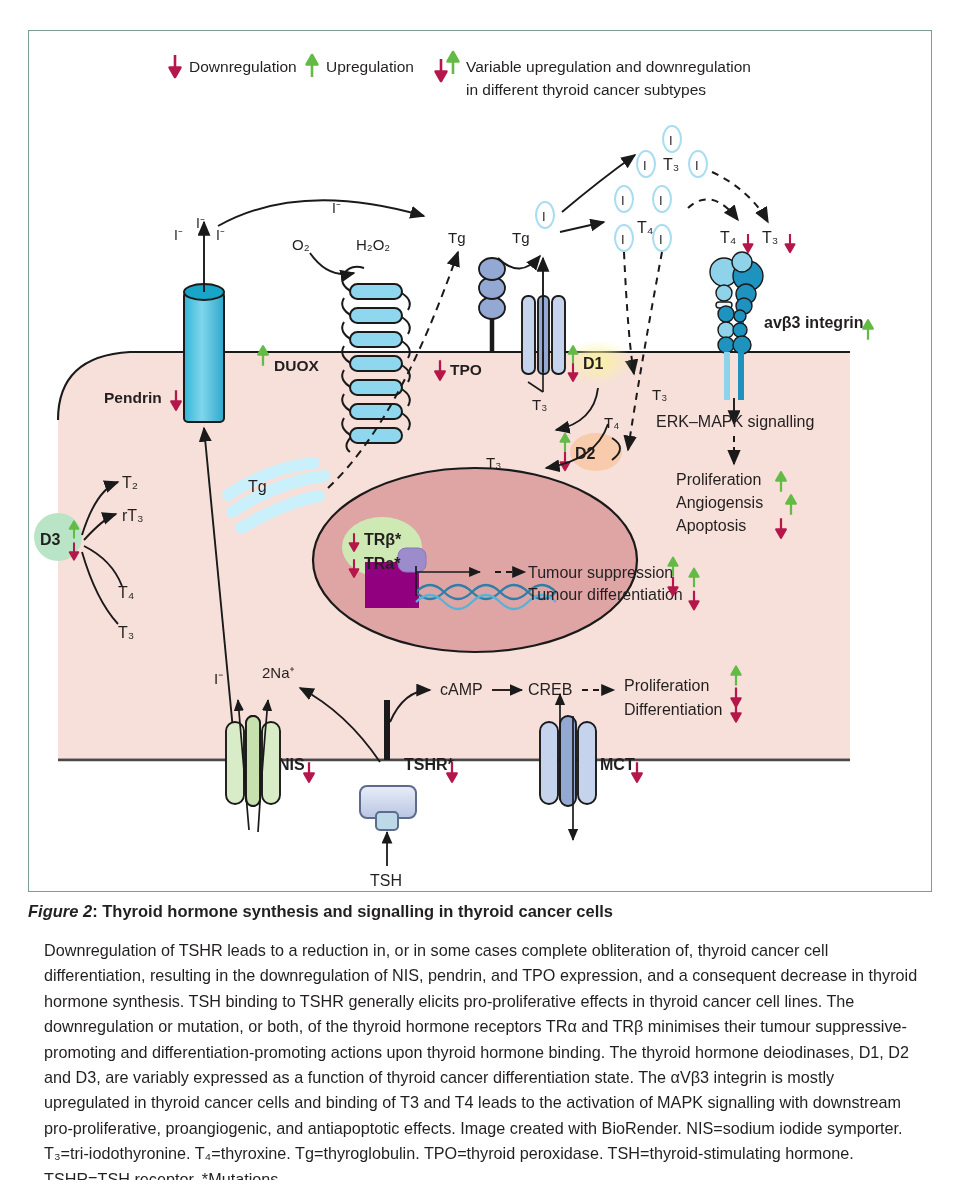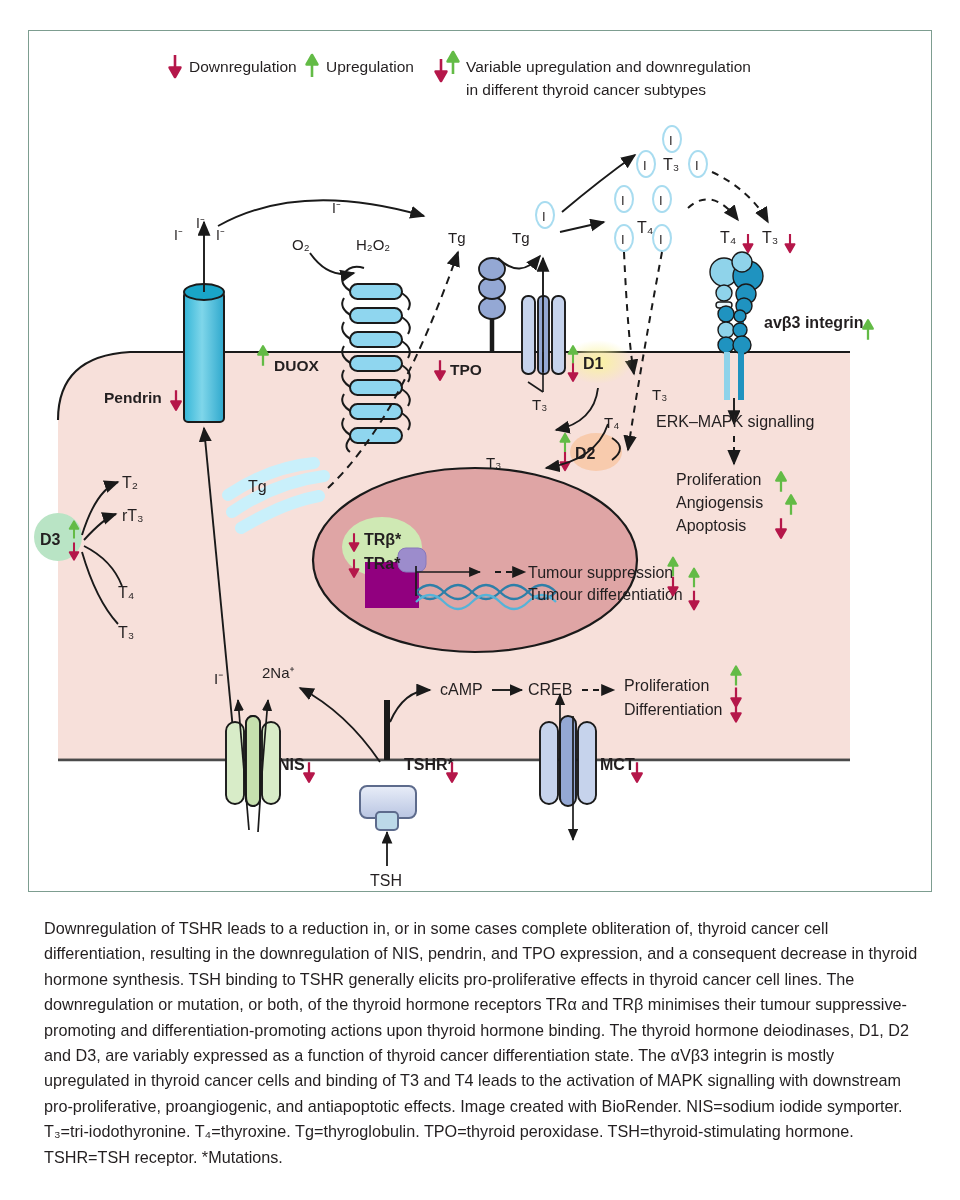--- a/index.html
+++ b/index.html
@@ -398,16 +398,17 @@
       <line x1="573" y1="716" x2="573" y2="840" stroke="#1a1a1a" stroke-width="1.7" marker-end="url(#ah-s)"></line>
     </g>
     <text class="lbl lbl-bold" x="600" y="770" font-size="16">MCT</text>
     <g transform="translate(637,772) scale(0.88)">
         <use href="#arrow-down-red"></use>
       </g>
 
   </svg>
 
   <div id="caption">
+    <p class="cap-title"><span class="fig-no">Figure 2</span><span>: </span><span>Thyroid hormone synthesis and signalling in thyroid cancer cells</span></p>
     <p class="cap-body">Downregulation of TSHR leads to a reduction in, or in some cases complete obliteration of, thyroid cancer cell differentiation, resulting in the downregulation of NIS, pendrin, and TPO expression, and a consequent decrease in thyroid hormone synthesis. TSH binding to TSHR generally elicits pro-proliferative effects in thyroid cancer cell lines. The downregulation or mutation, or both, of the thyroid hormone receptors TRα and TRβ minimises their tumour suppressive-promoting and differentiation-promoting actions upon thyroid hormone binding. The thyroid hormone deiodinases, D1, D2 and D3, are variably expressed as a function of thyroid cancer differentiation state. The αVβ3 integrin is mostly upregulated in thyroid cancer cells and binding of T3 and T4 leads to the activation of MAPK signalling with downstream pro-proliferative, proangiogenic, and antiapoptotic effects. Image created with BioRender. NIS=sodium iodide symporter. T₃=tri-iodothyronine. T₄=thyroxine. Tg=thyroglobulin. TPO=thyroid peroxidase. TSH=thyroid-stimulating hormone. TSHR=TSH receptor. *Mutations.</p>
   </div>
 
 </div>
 
 </body></html>

